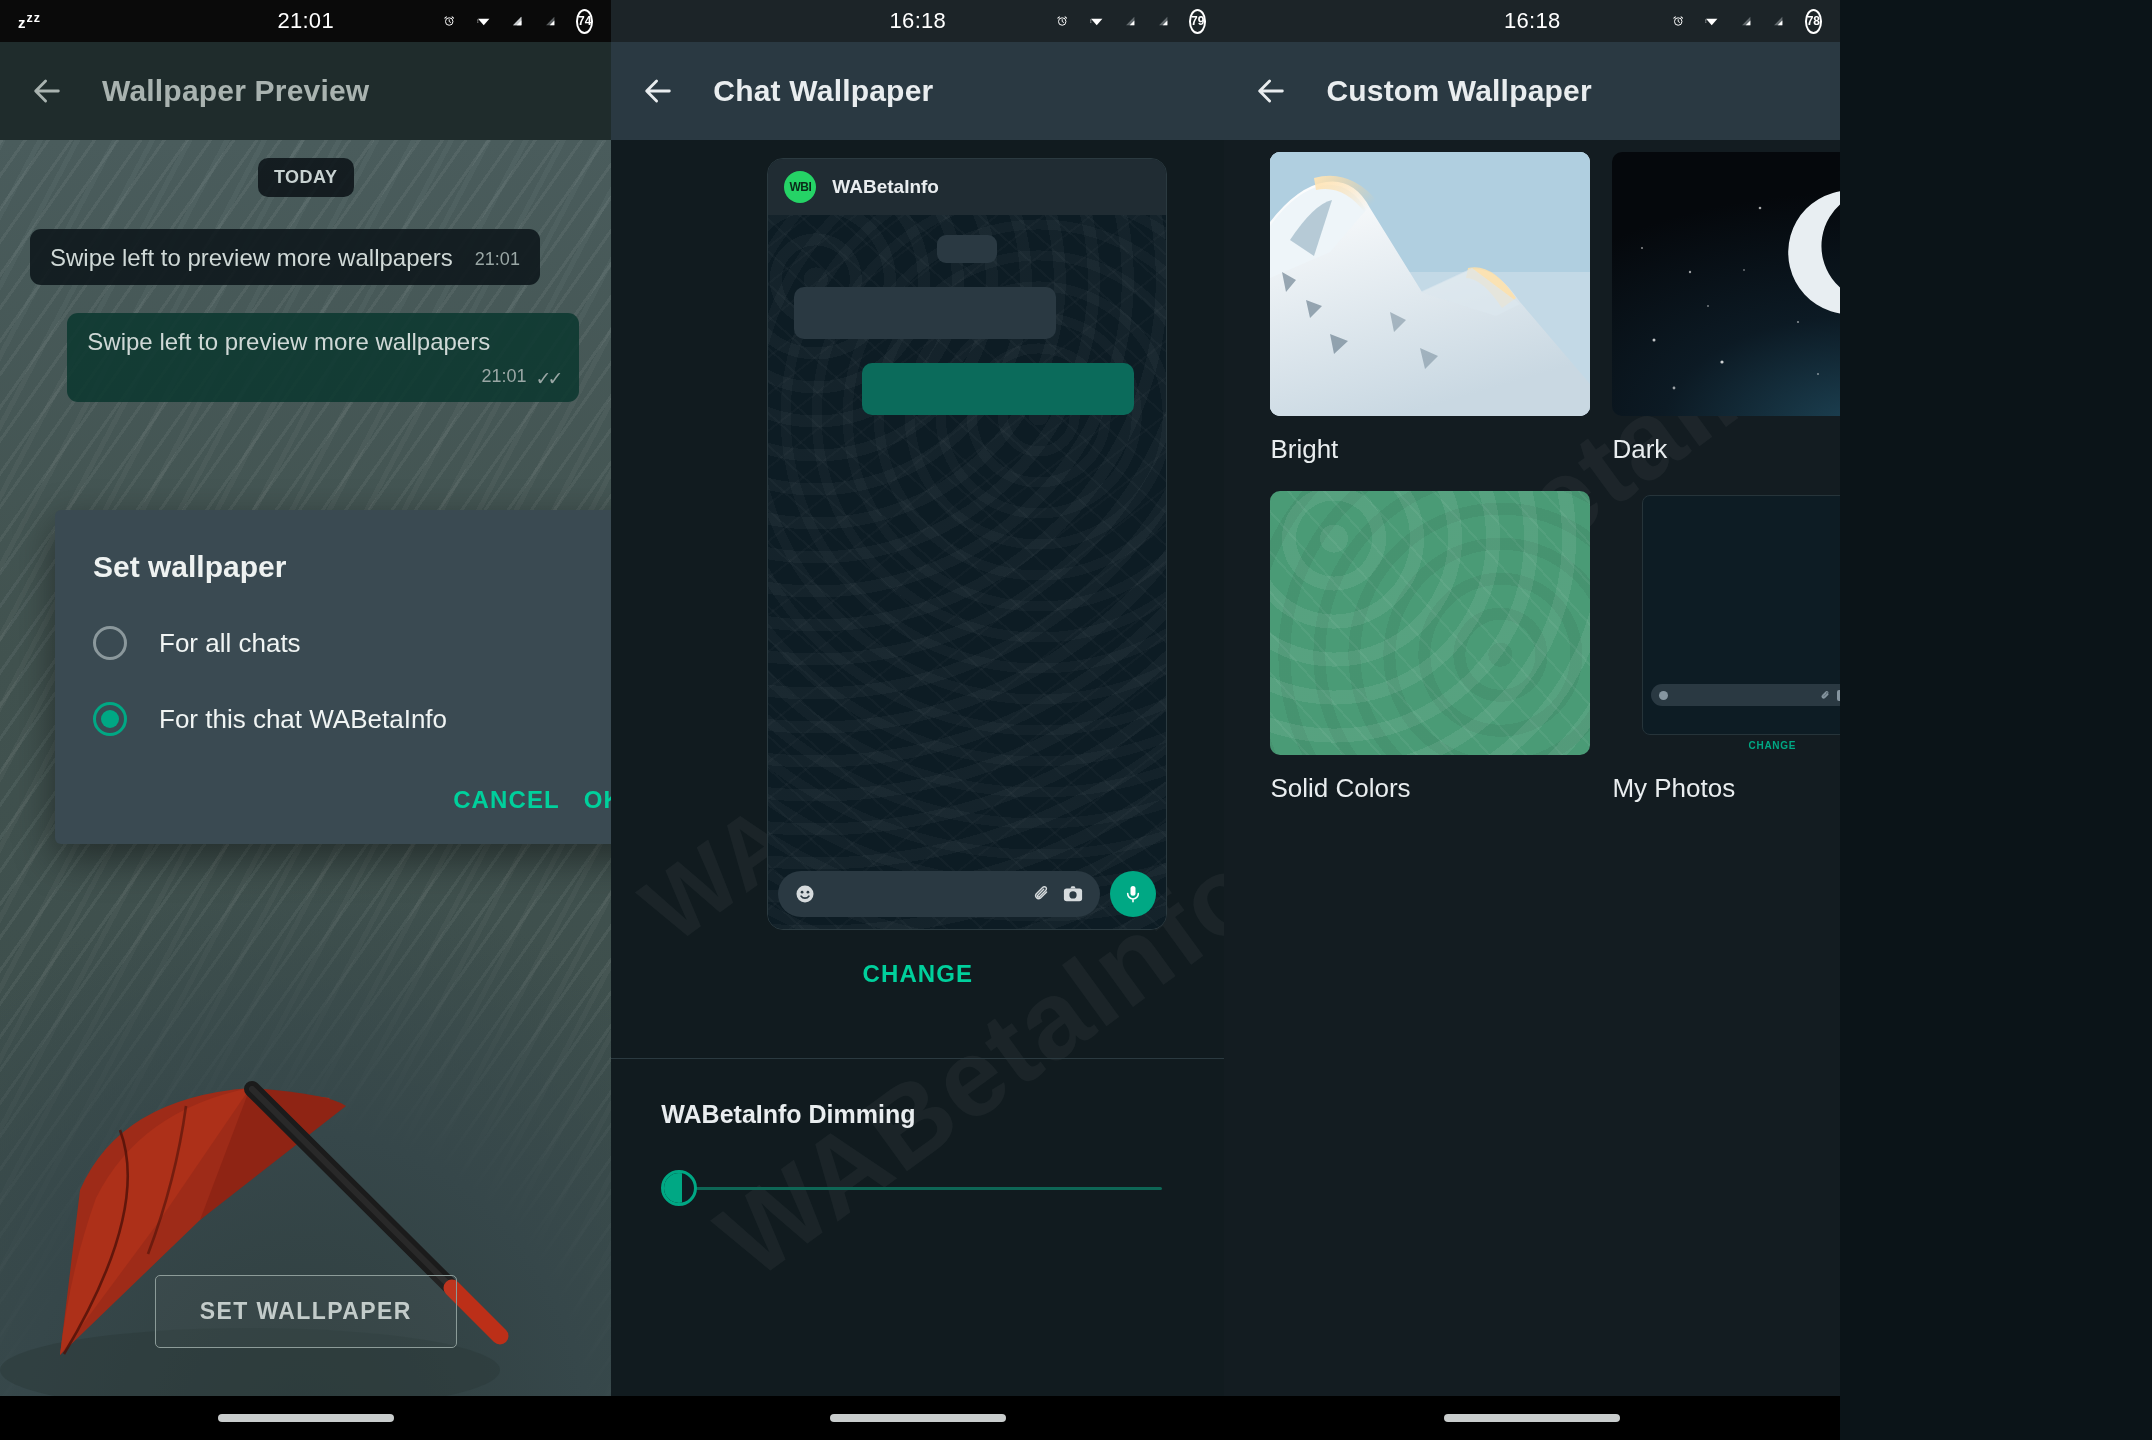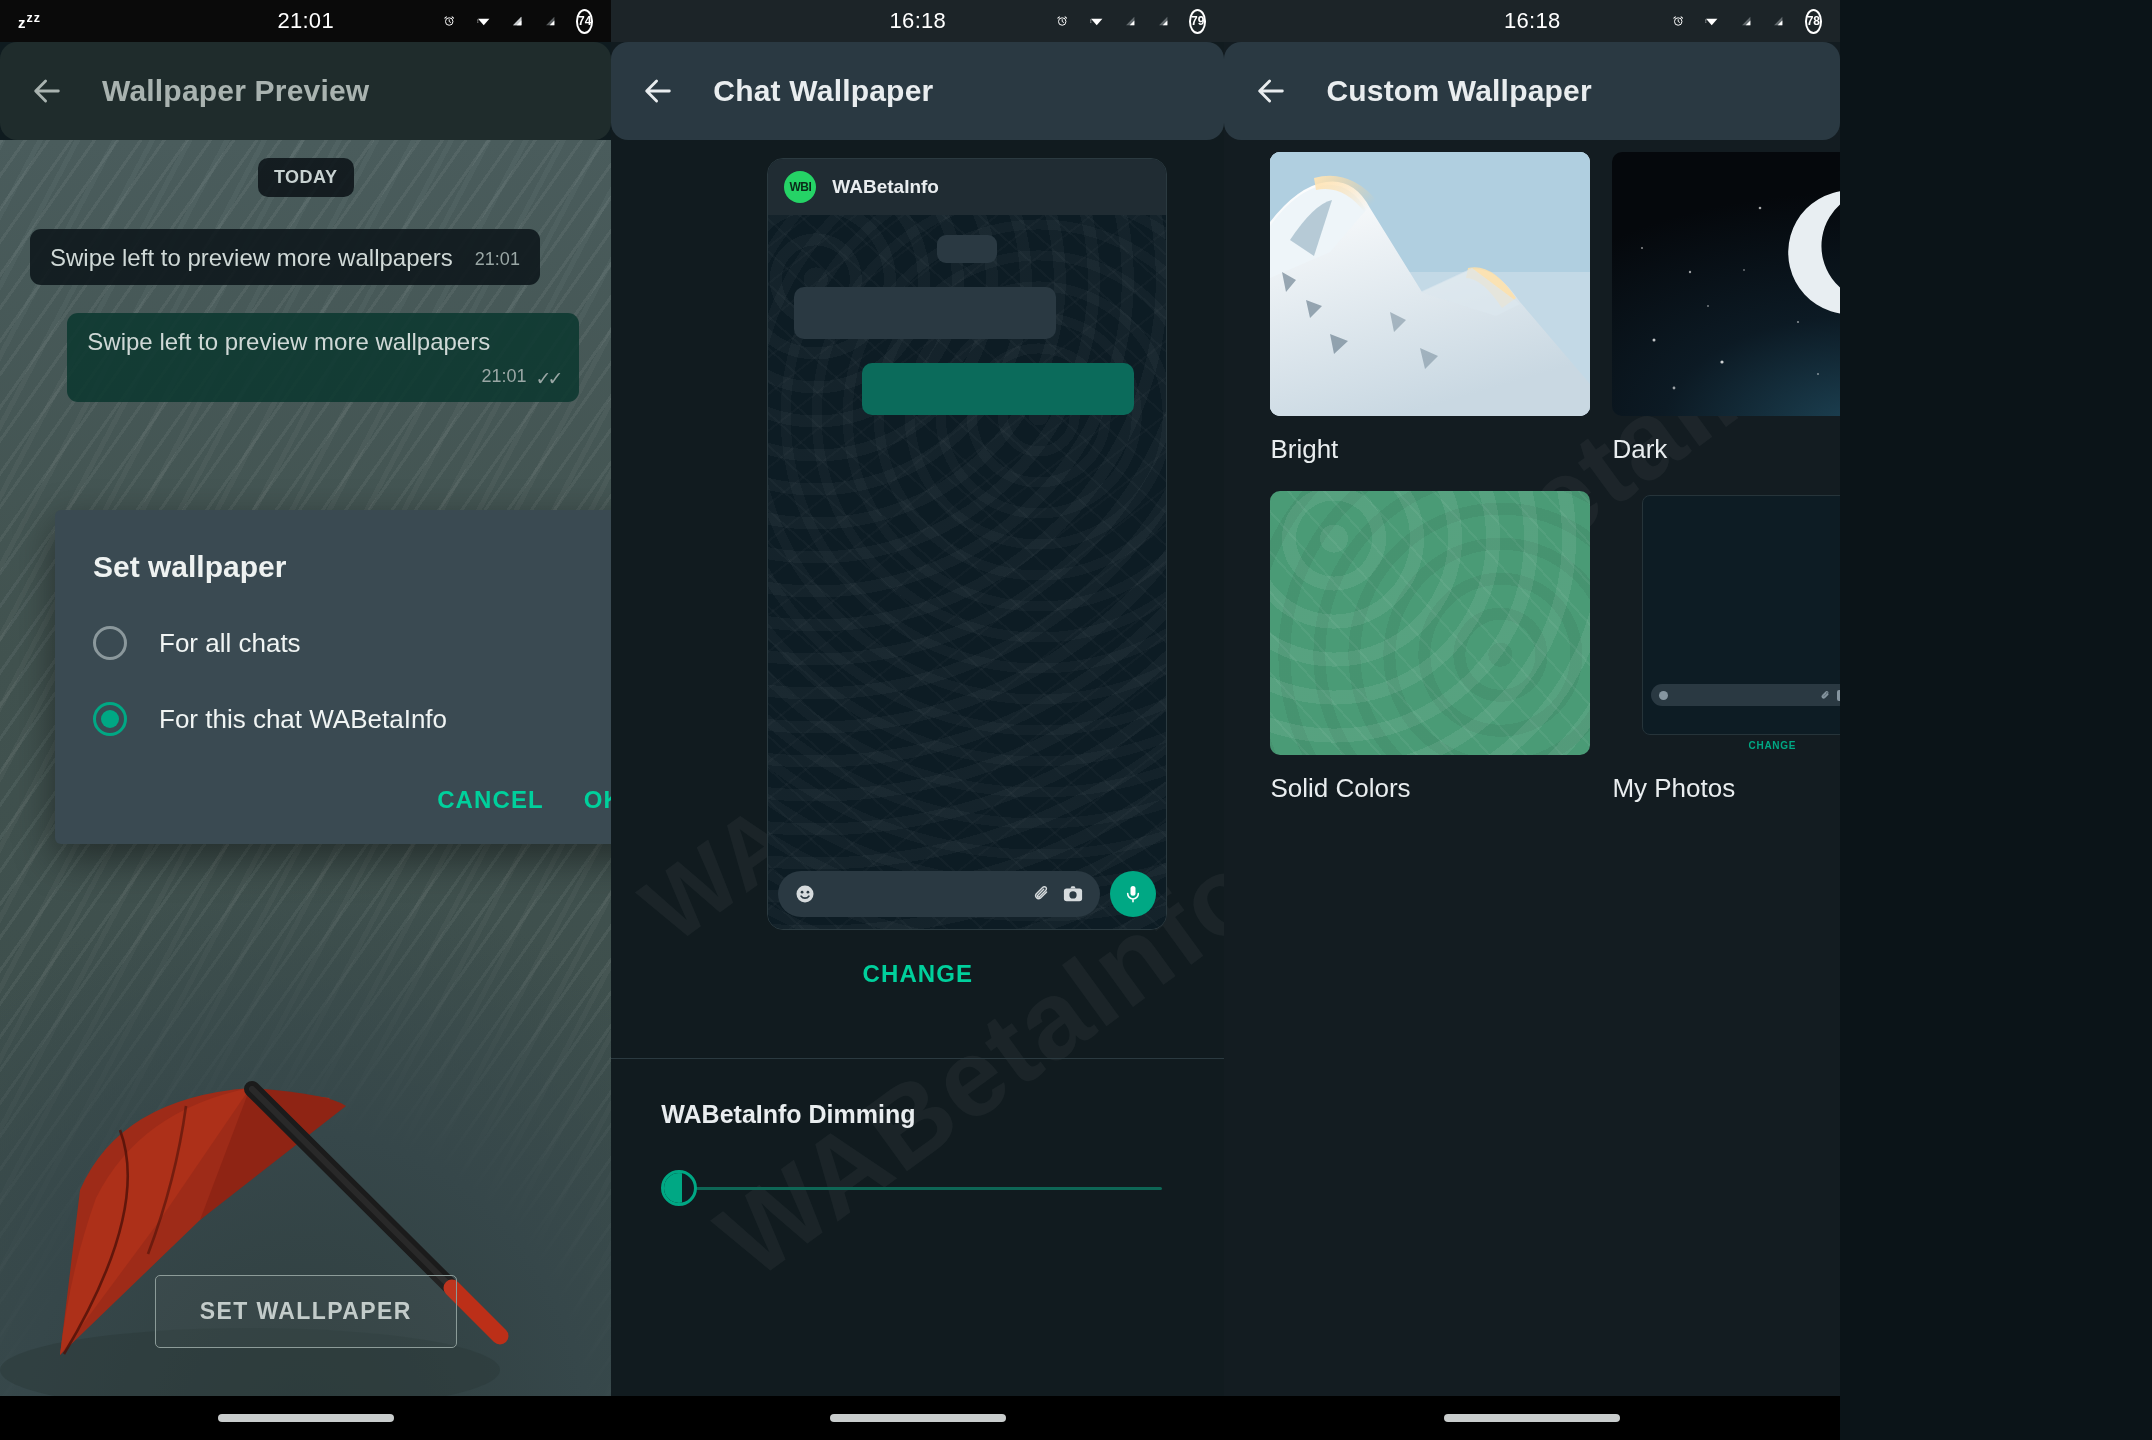--- a/index.html
+++ b/index.html
@@ -38,21 +38,20 @@
     display: flex; align-items: center; justify-content: center;
     font-size: 12px; font-weight: bold; color: #fff;
   }
 
   
   .appbar {
     position: absolute; top: 42px; left: 0; right: 0; height: 98px;
     display: flex; align-items: center; gap: 38px;
     padding-left: 30px;
     z-index: 35;
-    border-radius: 17px;
   }
   .ab-p1 { background: #1f2c2c; }
   .ab-p2 { background: #2a3942; }
   .ab-p3 { background: #2a3942; }
   .back-arrow { width: 34px; height: 34px; flex: none; cursor: pointer; }
   .appbar-title { font-size: 30px; font-weight: 700; letter-spacing: .2px; }
   .t-dim { color: #a9b3b0; }
   .t-bright { color: #e9edef; }
 
   
@@ -104,21 +103,21 @@
   .radio {
     width: 34px; height: 34px; border-radius: 50%; flex: none;
     border: 3px solid #8b989c; position: relative;
   }
   .radio.on { border-color: #00a884; }
   .radio.on::after {
     content: ''; position: absolute; inset: 5px; border-radius: 50%; background: #00a884;
   }
   .radio-label { color: #f0f4f3; font-size: 26px; }
   .radio-sub { color: #b6c1c0; font-size: 25px; padding: 20px 0 0 104px; }
-  .dialog-actions { display: flex; justify-content: flex-end; gap: 40px; padding: 50px 48px 12px; margin-left: 35px; }
+  .dialog-actions { display: flex; justify-content: flex-end; gap: 24px; padding: 50px 48px 12px; margin-left: 35px; }
   .txt-btn { color: #00d09c; font-size: 24px; font-weight: 700; letter-spacing: 1.1px; cursor: pointer; background: none; border: none; font-family: inherit; }
 
   .set-wp-btn {
     position: absolute; left: 50%; transform: translateX(-50%); bottom: 92px;
     border: 1.6px solid #8d9c99; border-radius: 5px;
     color: #c3ccca; font-size: 23px; font-weight: 700; letter-spacing: 1.4px;
     padding: 22px 44px; background: rgba(255,255,255,.03); cursor: pointer;
     font-family: inherit;
   }
 

